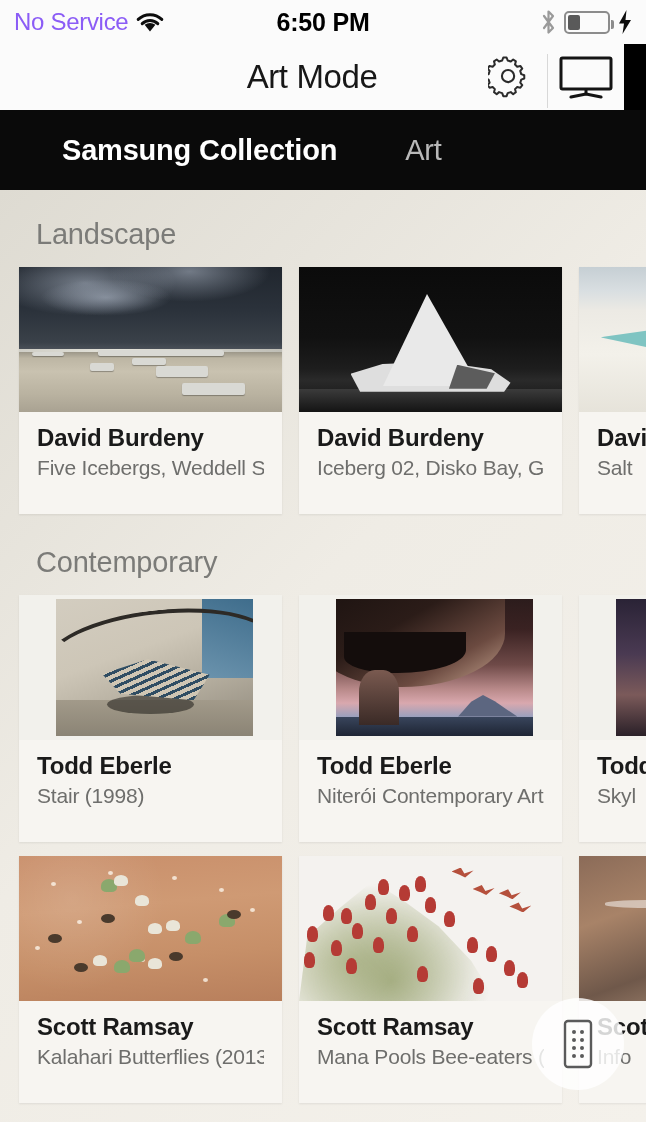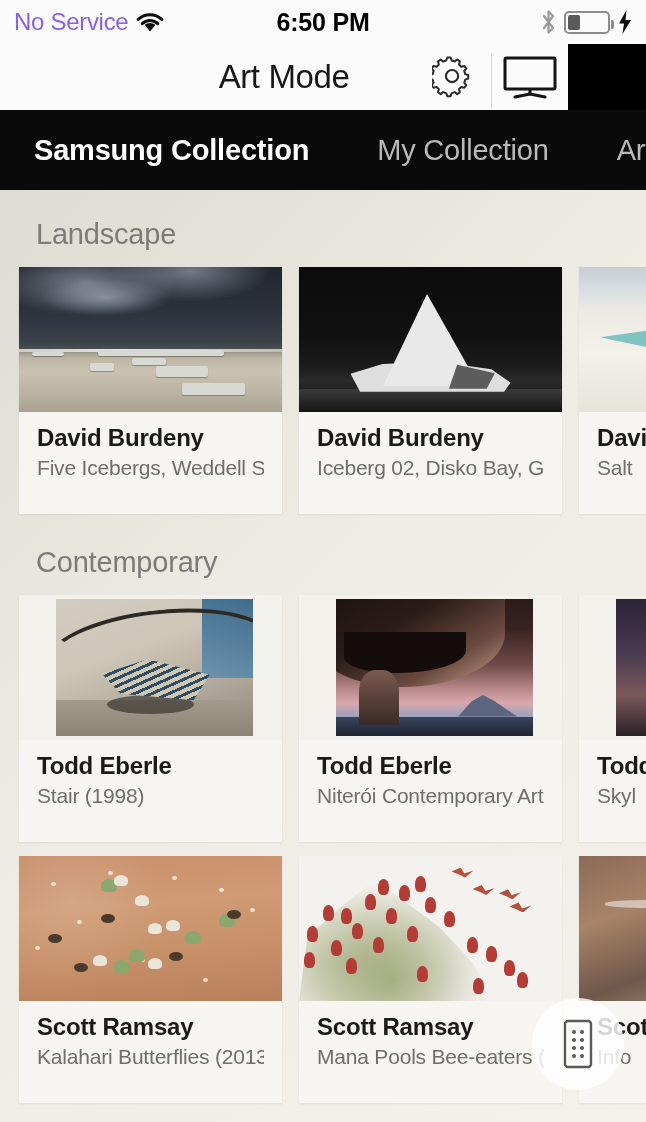--- a/index.html
+++ b/index.html
@@ -46,21 +46,21 @@
   }
   .battery-fill {
     position: absolute; left: 2px; top: 2px; bottom: 2px;
     width: 28%; background: #5a5a5a; border-radius: 2px;
   }
   .bolt-icon { width: 14px; height: 24px; margin-left: 1px; }
 
   
   .navbar {
     position: absolute; top: 44px; left: 0;
-    width: 568px; height: 66px;
+    width: 624px; height: 66px;
     background: #fbfbfb;
     display: flex; align-items: center;
   }
   .nav-title {
     position: absolute; left: 0; right: 0; text-align: center;
     font-size: 33px; color: #171717; letter-spacing: -0.4px;
   }
   .nav-actions {
     margin-left: auto; display: flex; align-items: stretch;
     height: 66px; position: relative; z-index: 3;
@@ -72,20 +72,21 @@
   .gear-icon { width: 42px; height: 42px; }
   .tv-icon { width: 58px; height: 46px; }
 
   
   .tabbar {
     position: absolute; top: 110px; left: 0;
     width: 646px; height: 80px;
     background: #0a0a0a;
     display: flex; align-items: center;
     overflow: hidden;
+    padding-left: 28px;
   }
   .tab {
     flex: 0 0 auto; height: 80px;
     display: flex; align-items: center; justify-content: center;
     padding: 0 34px;
     color: #b9b9b9; font-size: 29px; letter-spacing: -0.2px;
     white-space: nowrap;
   }
   .tab.active { color: #ffffff; font-weight: bold; }
   .tab-indicator {
@@ -359,23 +360,20 @@
           <line x1="29" y1="40" x2="14" y2="43" stroke="#141414" stroke-width="3" stroke-linecap="round"></line>
           <line x1="29" y1="40" x2="44" y2="43" stroke="#141414" stroke-width="3" stroke-linecap="round"></line>
         </svg>
       </div>
     </div>
   </div>
 
   <div class="tabbar">
     <div class="tab active">
       <span>Samsung Collection</span>
-    </div>
-    <div class="tab">
-      <span>My Collection</span>
     </div>
     <div class="tab">
       <span>Art</span>
     </div>
   </div>
   <div class="tab-indicator"></div>
 
   <div class="content">
 
     <div class="section">

